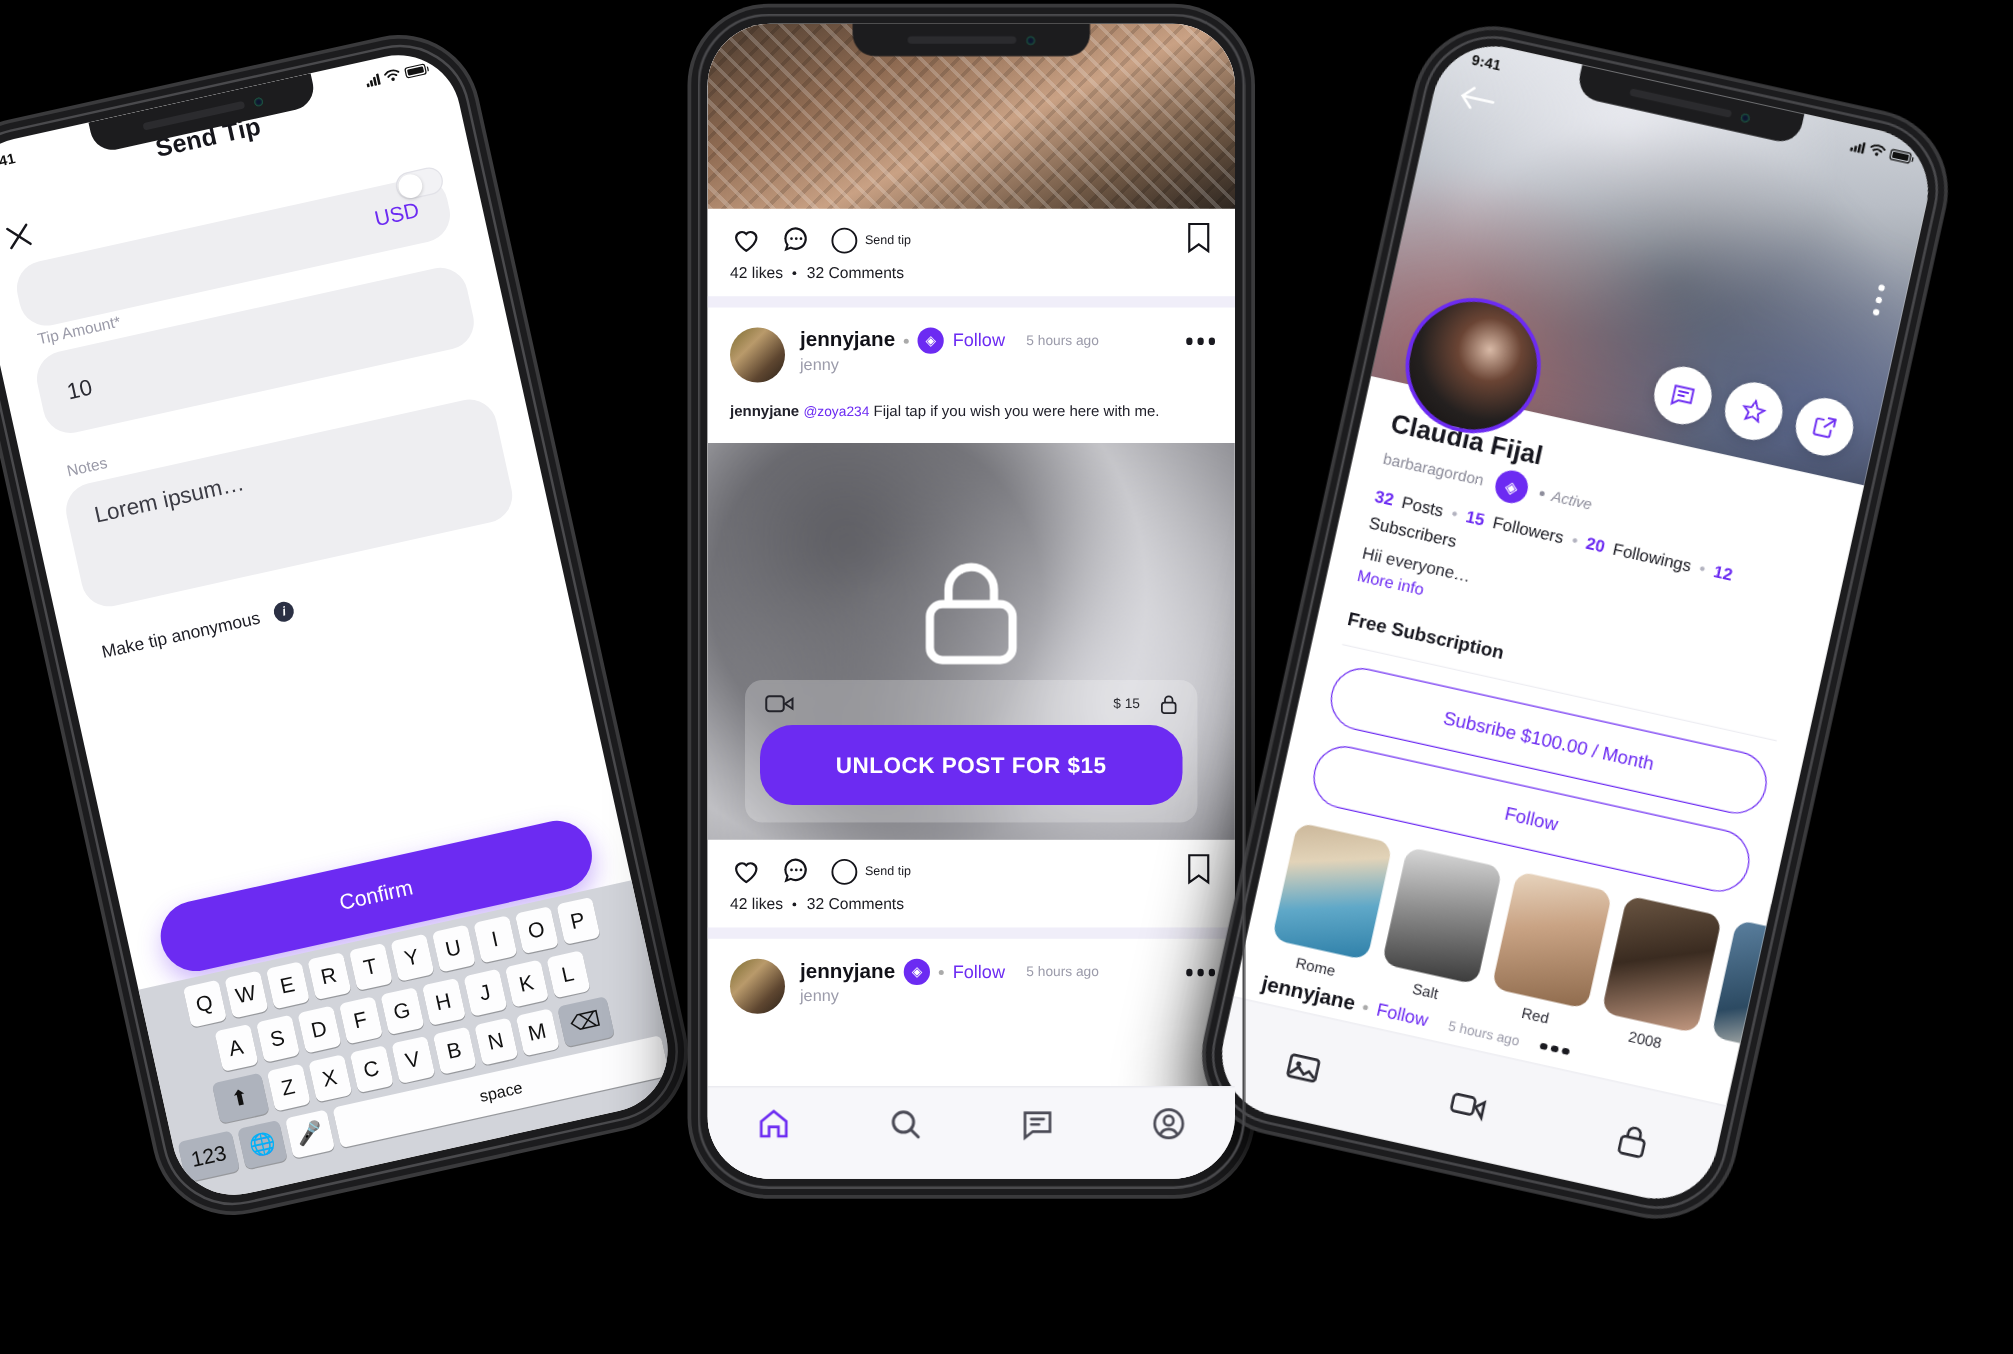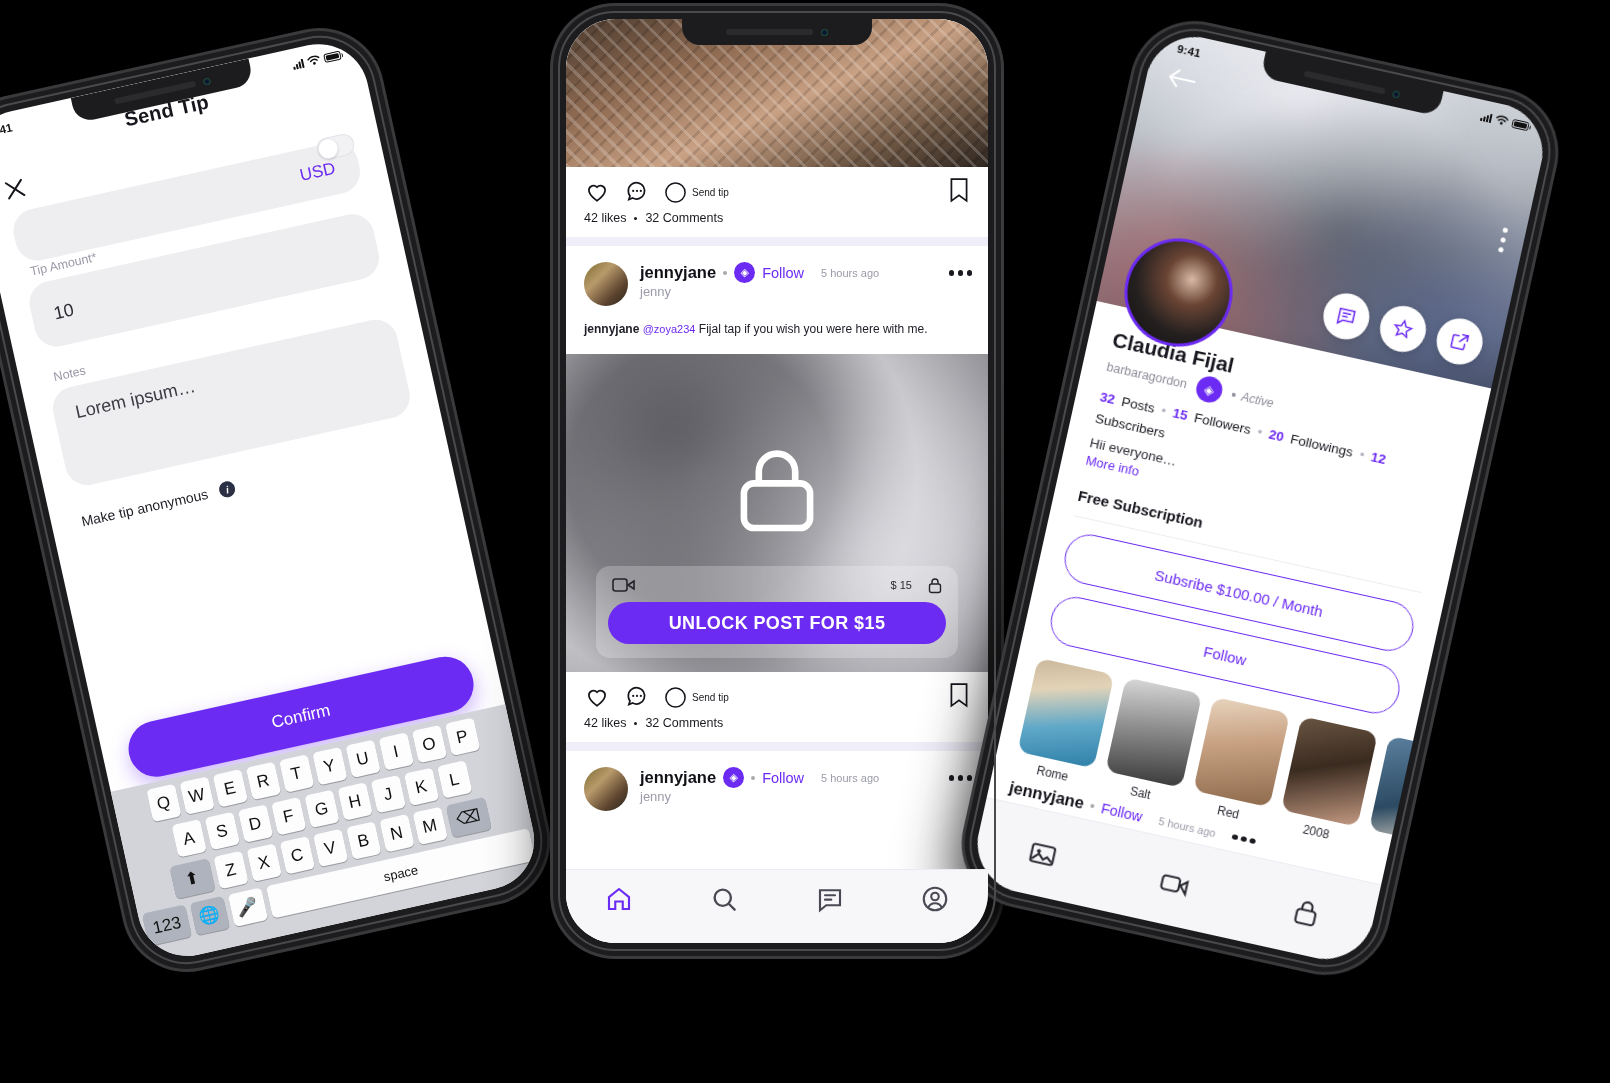--- a/index.html
+++ b/index.html
@@ -158,21 +158,21 @@
   .big-lock { position:absolute; left:50%; top:136px; transform:translate(-50%,-50%); width:80px; height:86px; z-index:2; }
   .unlock-card {
     position:absolute; left:30px; right:30px; bottom:14px; z-index:3;
     background:rgba(255,255,255,.24); border-radius:14px; padding:10px 12px 14px;
     backdrop-filter:blur(2px);
   }
   .unlock-top { display:flex; align-items:center; justify-content:space-between; padding:0 4px 8px; }
   .price { font-size:11px; color:#2a2a30; margin-right:8px; }
   .unlock-right { display:flex; align-items:center; gap:8px; }
   .unlock-btn {
-    height:42px; border-radius:26px; background:#6c2bf2; color:#fff;
+    height:64px; border-radius:26px; background:#6c2bf2; color:#fff;
     display:flex;align-items:center;justify-content:center;
     font-size:18px; font-weight:700; letter-spacing:.4px; cursor:pointer;
   }
 
   .tabbar {
     position:absolute; left:0; right:0; bottom:0; height:74px; background:#f7f7fa;
     display:flex; align-items:flex-start; justify-content:space-around; padding-top:14px;
     border-top:1px solid #ebebf0; z-index:10;
   }
   .tabbar .ti { width:30px; height:30px; }

